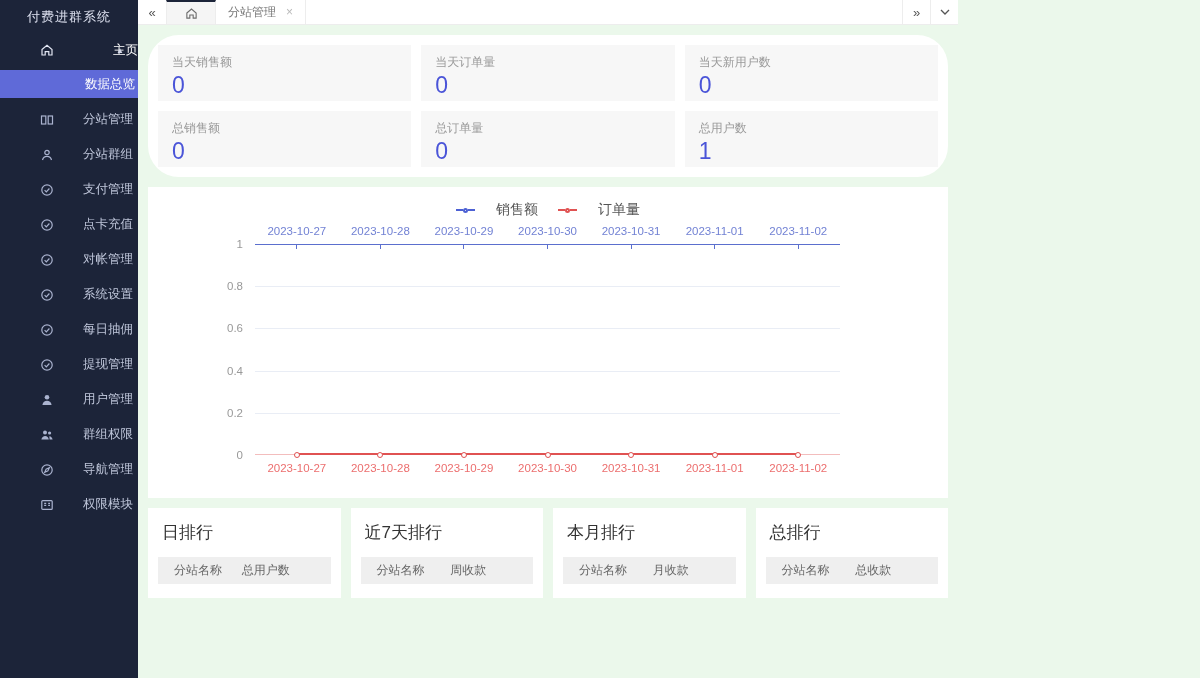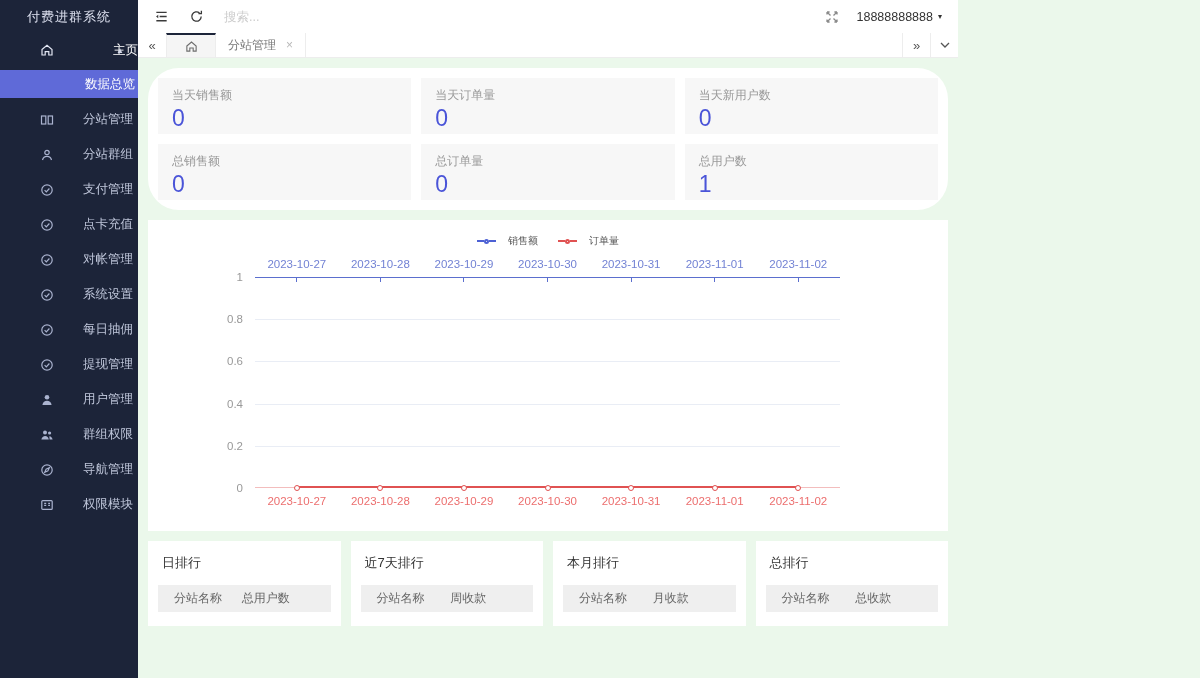--- a/index.html
+++ b/index.html
@@ -41,21 +41,21 @@
   
   .content{flex:1;padding:10px;overflow:hidden;}
   .stats-panel{background:#fff;padding:10px;display:grid;grid-template-columns:repeat(3,1fr);gap:10px;border-radius:31px;}
   .stat-card{background:#f7f7f7;padding:9px 14px;height:56px;}
   .stat-label{font-size:12px;color:#999;}
   .stat-value{font-size:23px;color:#4a54d8;margin-top:2px;line-height:1.1;}
 
   
   .chart-panel{background:#fff;margin-top:10px;height:311px;position:relative;}
   .legend{position:absolute;top:14px;left:0;right:0;display:flex;justify-content:center;gap:20px;}
-  .legend-item{display:flex;align-items:center;gap:12px;font-size:10px;color:#555;cursor:pointer;}
+  .legend-item{display:flex;align-items:center;gap:21px;font-size:14px;color:#555;cursor:pointer;}
   .legend-marker{display:flex;align-items:center;}
   .legend-line{width:7px;height:2px;}
   .legend-circle{width:5px;height:5px;border-radius:50%;border:2px solid;background:#fff;}
   .legend-line.blue{background:#4d61d4;} .legend-circle.blue{border-color:#4d61d4;}
   .legend-line.red{background:#e05252;}  .legend-circle.red{border-color:#e05252;}
 
   .plot{position:absolute;left:107px;right:108px;top:57px;bottom:43px;}
   .gridline{position:absolute;left:0;right:0;height:1px;background:#e9edf5;}
   .topaxis{position:absolute;left:0;right:0;top:0;height:1px;background:#5b6fce;}
   .axis-ticks{position:absolute;left:0;right:0;top:1px;display:flex;}
@@ -68,21 +68,21 @@
   .botaxis{position:absolute;left:0;right:0;bottom:0;height:1px;background:#f3bdbd;}
   .series-line{position:absolute;left:7.14%;right:7.14%;bottom:0;height:2px;background:#e05252;border-radius:1px;}
   .markers{position:absolute;left:0;right:0;bottom:-3px;display:flex;}
   .markers i{flex:1;display:flex;justify-content:center;}
   .markers i::after{content:'';width:4px;height:4px;border-radius:50%;border:1.5px solid #e05252;background:#fff;}
   .ylabels span{position:absolute;right:calc(100% + 12px);transform:translateY(-50%);font-size:11.5px;color:#999;}
 
   
   .rankings{margin-top:10px;display:grid;grid-template-columns:repeat(4,1fr);gap:10px;}
   .rank-card{background:#fff;padding:13px 0 14px;}
-  .rank-title{font-size:13px;color:#333;padding:0 14px;}
+  .rank-title{font-size:17px;color:#333;padding:0 14px;}
   .rank-head{margin:13px 10px 0;background:#efefef;display:flex;height:27px;align-items:center;font-size:12px;color:#666;}
   .rank-head .col1{width:45%;padding-left:16px;}
   .rank-head .col2{width:35%;text-align:center;}
 </style>
 </head>
 <body>
 
 <div class="app">
 
   <aside class="sidebar">
@@ -181,40 +181,20 @@
       <svg class="icon-14" viewBox="0 0 14 14" fill="none" stroke="currentColor" stroke-width="1.2">
           <rect x="1.8" y="2.6" width="10.4" height="8.8" rx="1"></rect>
           <path d="M4.2 5.4h2M4.2 7.4h2M8.2 5.4h1.8M8.2 7.4h1.8"></path>
         </svg>
       <span class="sb-label">权限模块</span>
     </div>
   </aside>
 
   <div class="main">
 
-    <div class="hdr">
-      <svg class="hdr-ic" viewBox="0 0 16 16" fill="none" stroke="currentColor" stroke-width="1.4">
-          <path d="M2.5 3.5h11M6 8h7.5M2.5 12.5h11"></path>
-          <path d="M4.5 6.2L2.2 8l2.3 1.8z" fill="currentColor" stroke="none"></path>
-        </svg>
-      <svg class="hdr-ic" viewBox="0 0 16 16" fill="none" stroke="currentColor" stroke-width="1.4">
-          <path d="M13 8a5 5 0 1 1-1.8-3.85"></path>
-          <path d="M13.2 1.8v3.1h-3.1" fill="none"></path>
-        </svg>
-      <input class="search-input" placeholder="搜索..." style="">
-      <div class="hdr-right">
-        <svg class="fs-ic" viewBox="0 0 14 14" fill="none" stroke="currentColor" stroke-width="1.3">
-            <path d="M5.5 5.5L2 2M2 2v2.6M2 2h2.6M8.5 5.5L12 2M12 2V4.6M12 2H9.4M5.5 8.5L2 12M2 12V9.4M2 12h2.6M8.5 8.5L12 12M12 12V9.4M12 12H9.4"></path>
-          </svg>
-        <div class="phone">
-          <span>18888888888</span>
-          <span class="caret-down">▾</span>
-        </div>
-      </div>
-    </div>
 
     <div class="tabbar">
       <div class="tab-nav">«</div>
       <div class="tab-home">
         <svg viewBox="0 0 14 14" fill="none" stroke="currentColor" stroke-width="1.2">
             <path d="M2 6.5L7 2.2l5 4.3V12H8.8V8.6H5.2V12H2z"></path>
           </svg>
       </div>
       <div class="tab">
         <span>分站管理</span>

